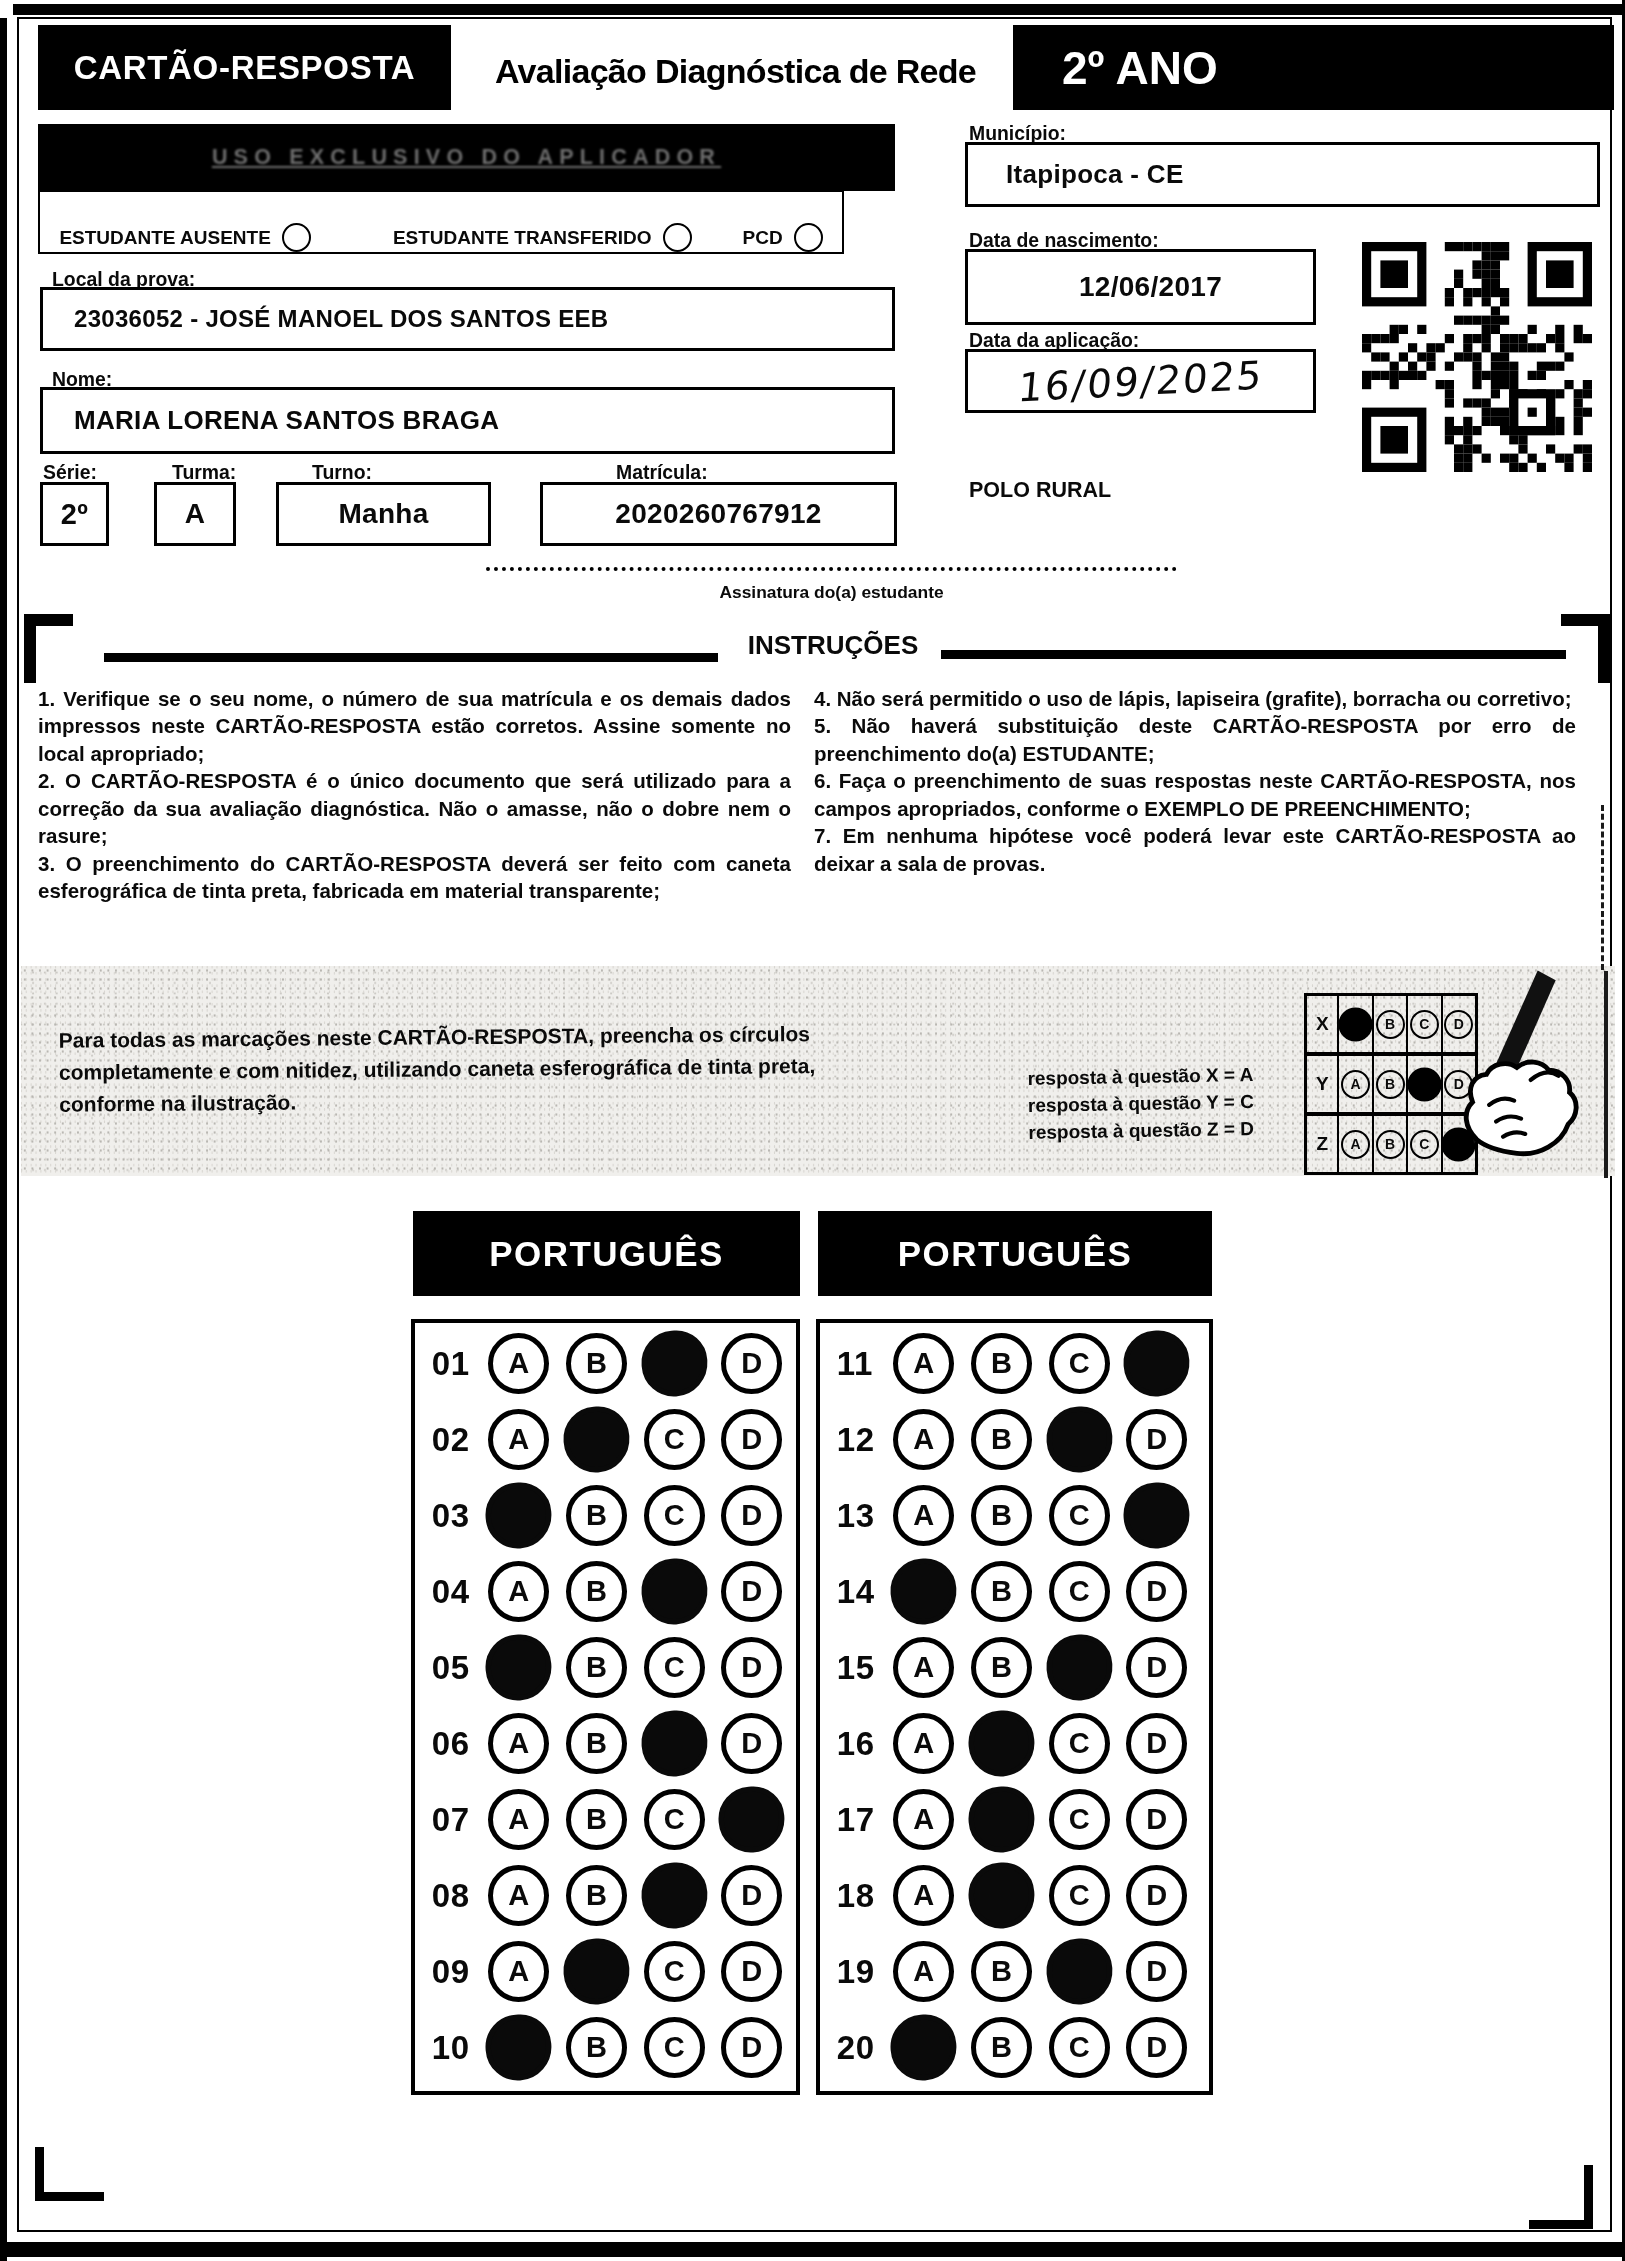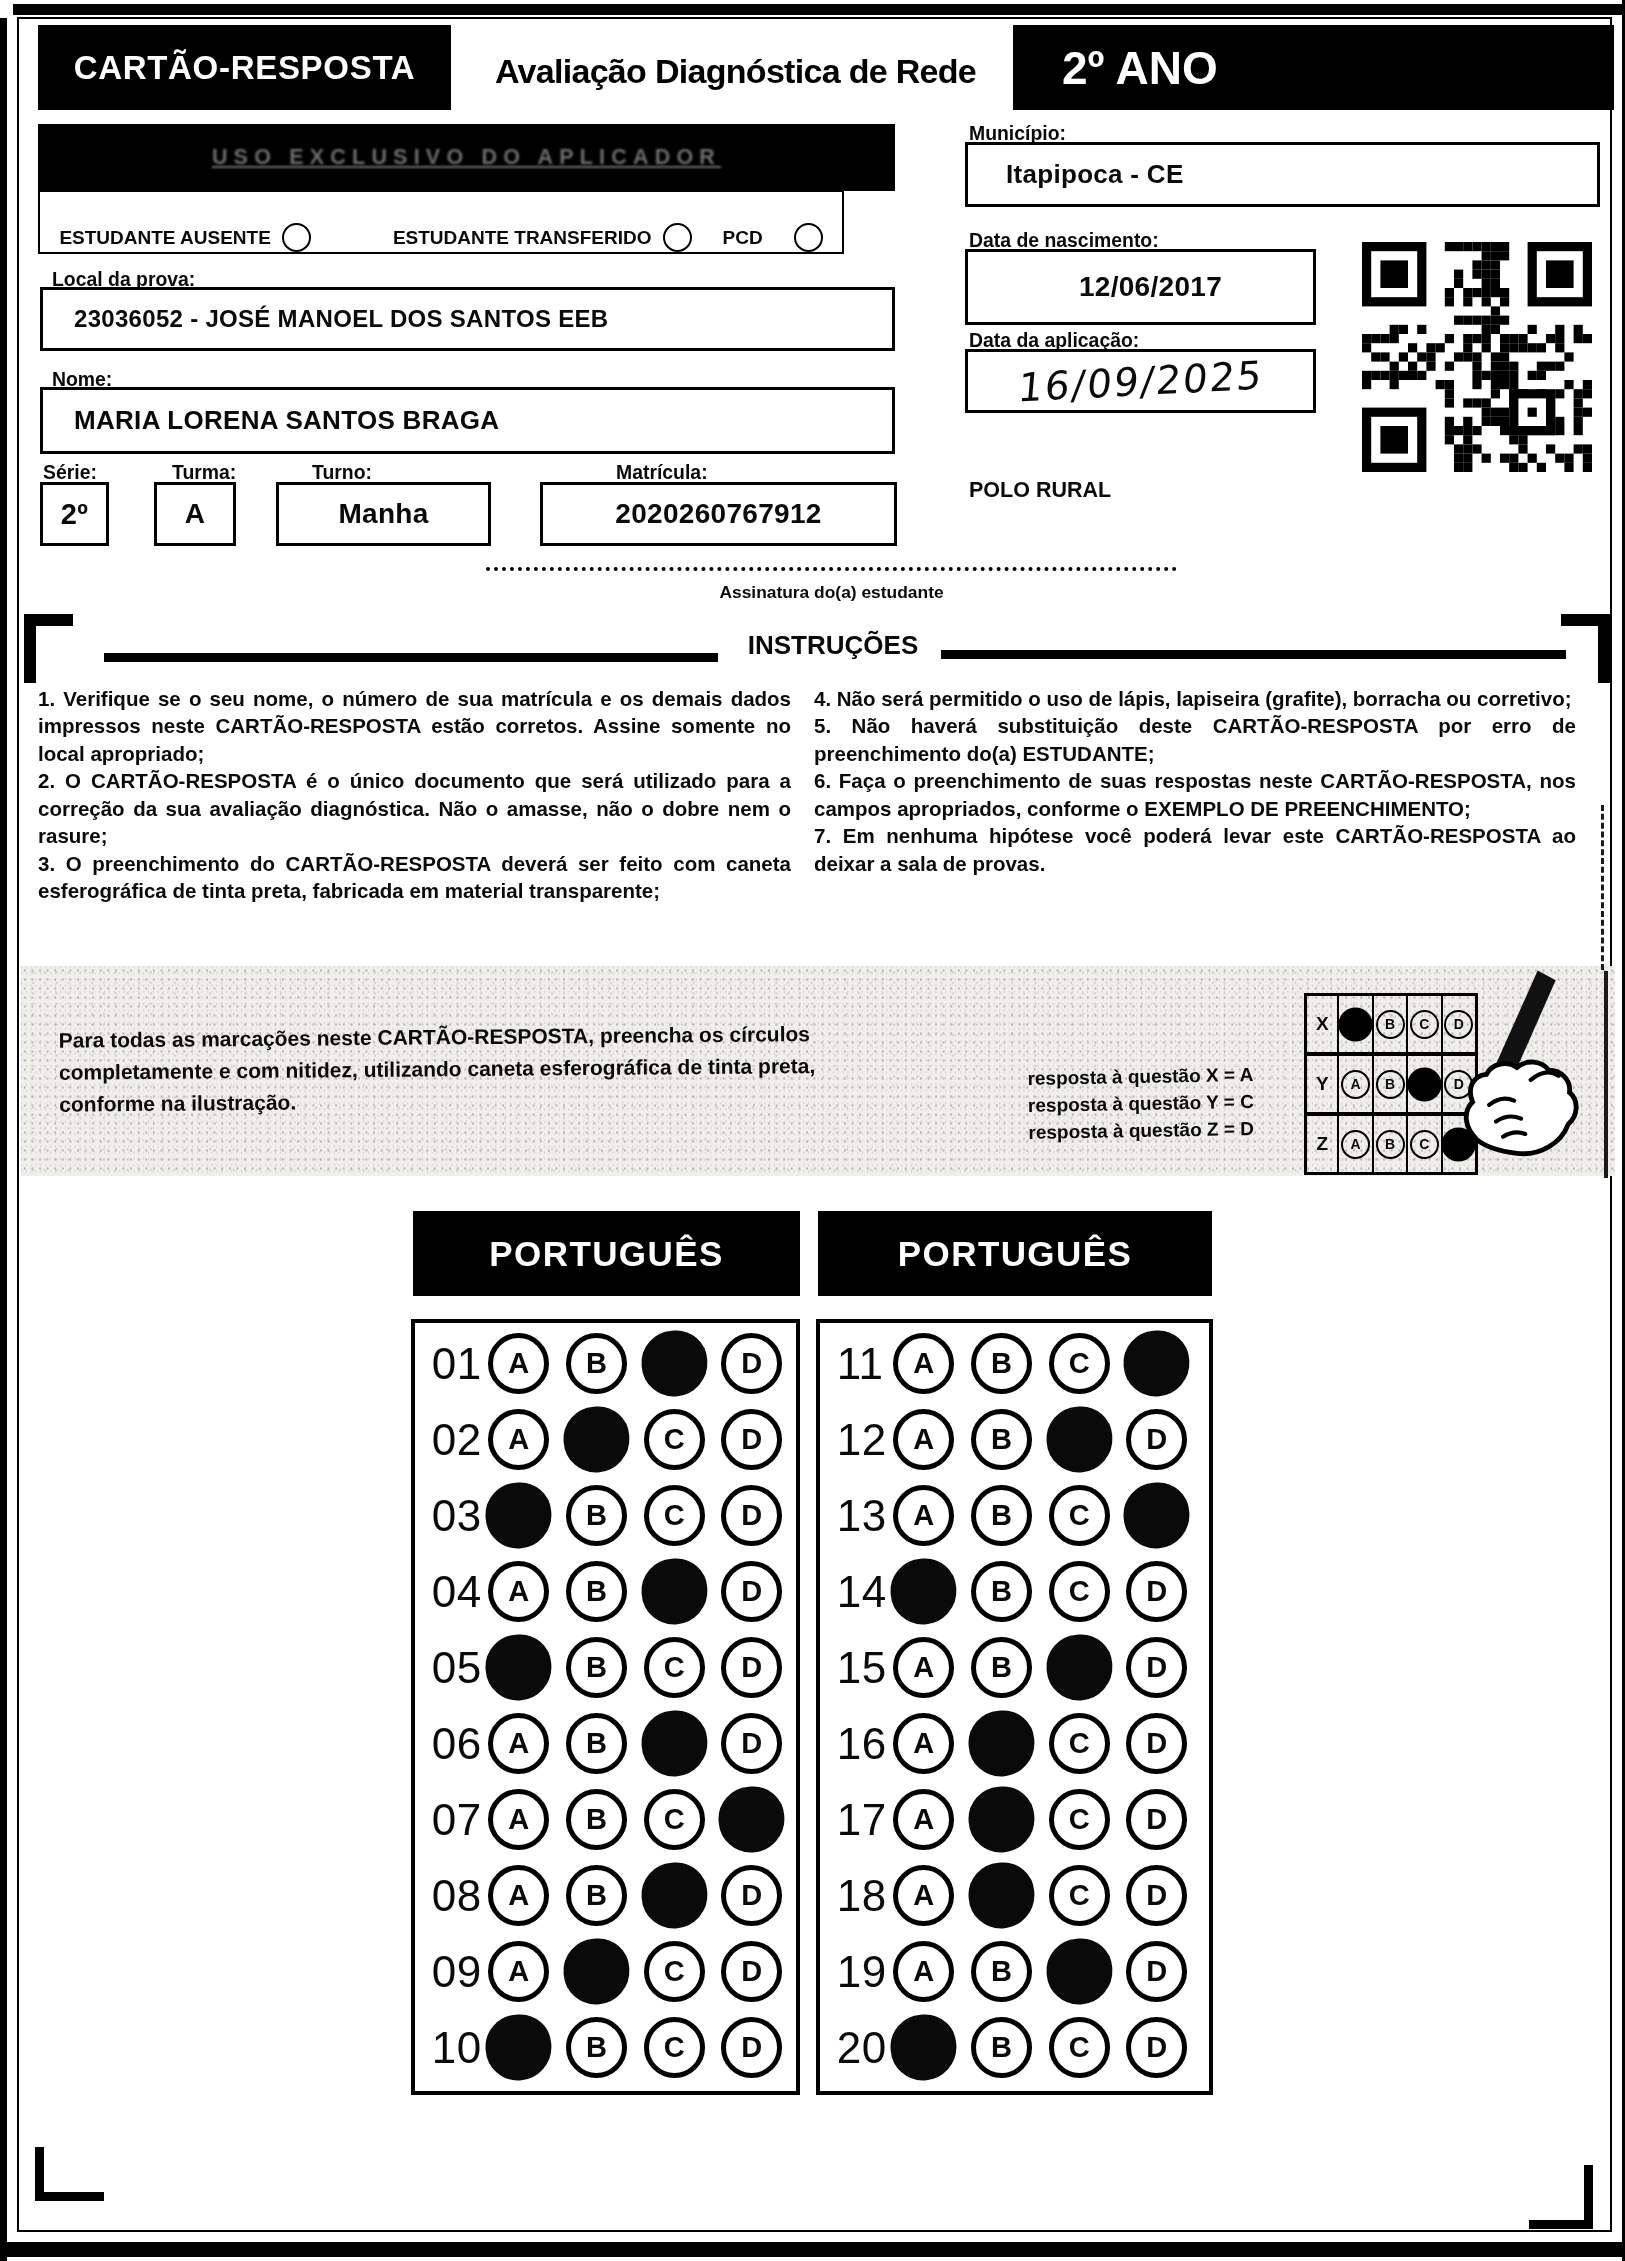--- a/index.html
+++ b/index.html
@@ -100,21 +100,21 @@
   #artifact-solid{left:1604px;top:971px;height:207px;width:3.5px;background:#1a1a1a;}
 
   
   .sec-title{background:#000;color:#fff;font-size:35px;font-weight:bold;letter-spacing:1.4px;}
   #sec-title-0{left:413px;top:1211px;width:387px;height:85px;}
   #sec-title-1{left:818px;top:1211px;width:394px;height:85px;}
   .grid{border:4.9px solid #000;padding-top:2.8px;}
   #grid-0{left:411px;top:1319px;width:389px;height:776px;}
   #grid-1{left:816px;top:1319px;width:397px;height:776px;}
   .q-row{height:76px;display:flex;align-items:center;padding-left:16.7px;}
-  .qnum{width:51px;font-size:44px;font-weight:normal;letter-spacing:0.7px;}
+  .qnum{width:51px;font-size:33px;font-weight:bold;letter-spacing:0.7px;}
   .bubble{width:61px;height:61px;border:5.6px solid #000;border-radius:50%;box-sizing:border-box;
           display:flex;align-items:center;justify-content:center;font-size:29px;font-weight:bold;
           margin-left:16.7px;flex:none;}
   .bubble:first-of-type{margin-left:5.6px;}
   .bubble.filled{background:#0a0a0a;border-color:#0a0a0a;color:transparent;
                  border-radius:50% 48% 52% 50%;transform:scale(1.08) rotate(-4deg);}
 </style>
 </head>
 <body>
 
@@ -136,21 +136,21 @@
   </div>
   <div class="abs" id="opts-box">
       <div style="display: flex; align-items: center;">
         <span class="opt-label">ESTUDANTE AUSENTE</span>
         <span class="opt-circle"></span>
       </div>
       <div style="display: flex; align-items: center; margin-left: 82px;">
         <span class="opt-label">ESTUDANTE TRANSFERIDO</span>
         <span class="opt-circle"></span>
       </div>
-      <div style="display: flex; align-items: center; margin-left: auto; gap: 20px;">
+      <div style="display: flex; align-items: center; margin-left: auto;">
         <span class="opt-label">PCD</span>
         <span class="opt-circle"></span>
       </div>
     </div>
 
   <div class="abs lab" id="local-label">Local da prova:</div>
   <div class="abs fbox" id="local-box">
     <span class="fval">23036052 - JOSÉ MANOEL DOS SANTOS EEB</span>
   </div>
   <div class="abs lab" id="nome-label">Nome:</div>

